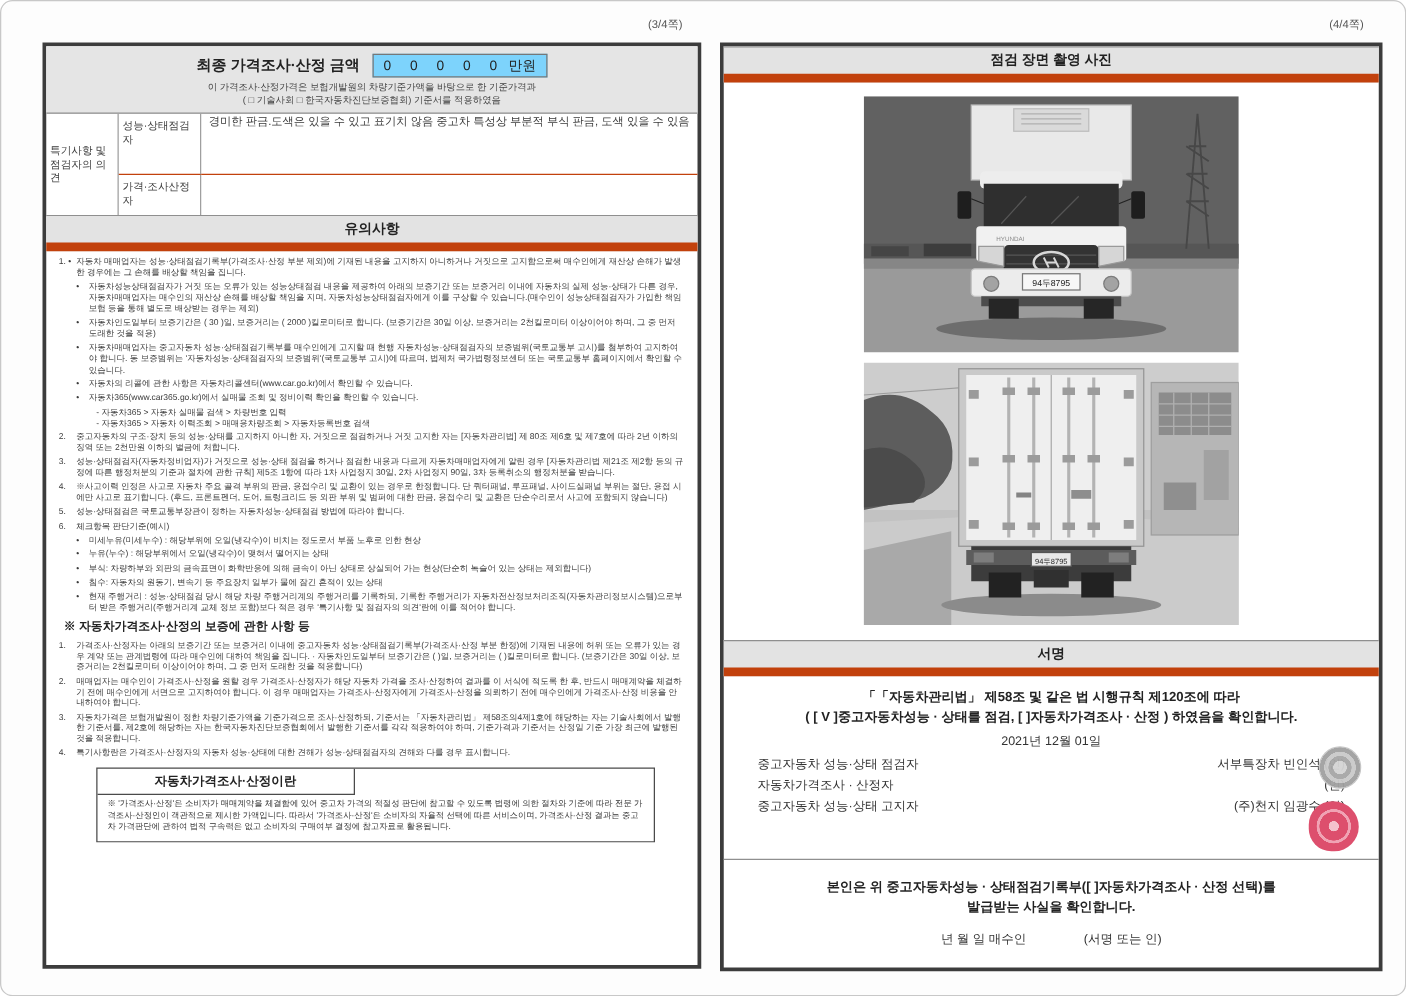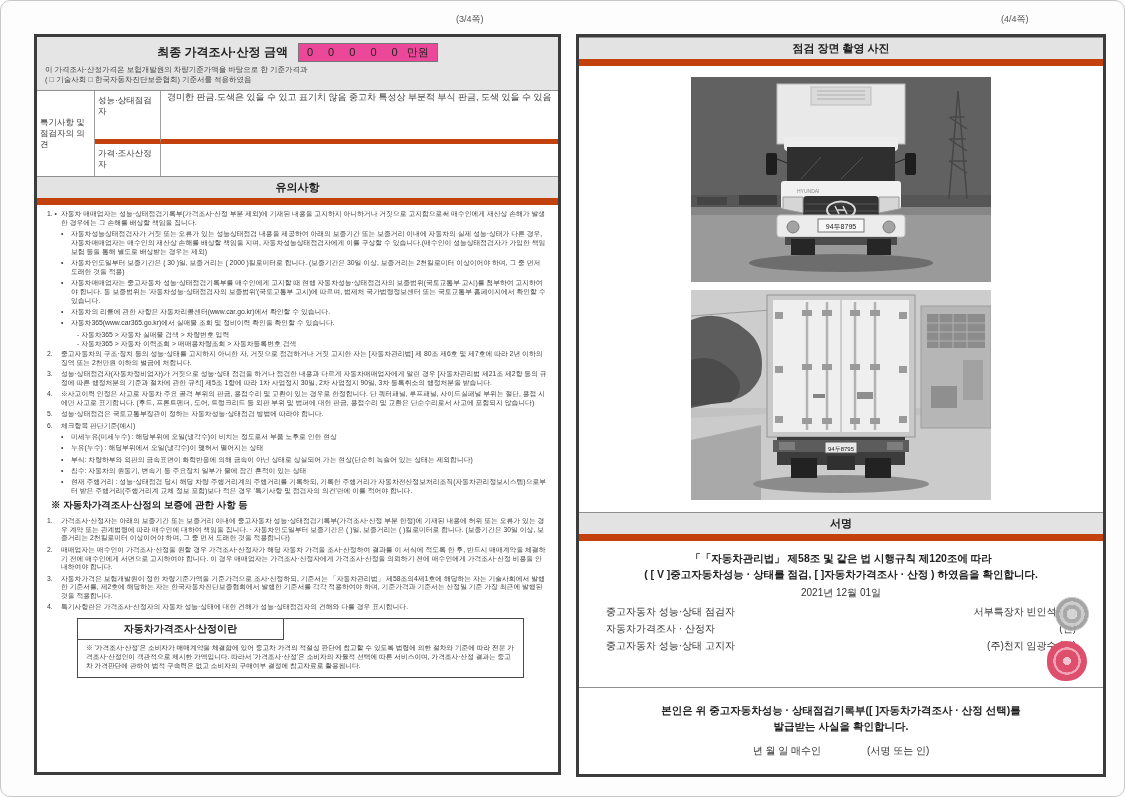--- a/index.html
+++ b/index.html
@@ -1,34 +1,34 @@
 <!DOCTYPE html>
 <html><head>
 <meta charset="utf-8">
 <style>
   html,body{margin:0;padding:0;background:#fff;}
   .canvas{position:relative;width:1125px;height:797px;background:#fdfdfd;border:1px solid #c8c8c8;border-radius:10px;box-sizing:border-box;overflow:hidden;font-family:"Liberation Sans",sans-serif;color:#3a3a3a;}
-  .page-label{position:absolute;top:12px;font-size:9px;color:#555;width:90px;text-align:left;}
+  .page-label{position:absolute;top:12px;font-size:9px;color:#555;width:90px;text-align:right;}
   .pl-left{left:455px;}
   .pl-right{left:1000px;}
   .page{position:absolute;background:#fff;border:3px solid #3c3c3c;box-sizing:border-box;}
   .page-l{left:33px;top:33px;width:527px;height:741px;}
   .page-r{left:575px;top:33px;width:530px;height:743px;display:flex;flex-direction:column;}
   
-  .summary{background:#e5e5e5;border-bottom:1px solid #8f8f8f;padding:6px 8px 5px;}
+  .summary{background:#e5e5e5;border-bottom:1px solid #8f8f8f;padding:6px 8px 5px;text-align:center;}
   .sum-row1{display:flex;justify-content:center;align-items:center;gap:10px;margin-bottom:3px;}
   .sum-title{font-weight:bold;font-size:12px;color:#222;}
-  .amount-box{display:inline-block;border:1px solid #777;background:#ec4899;padding:1px 8px;font-size:11px;color:#222;}
+  .amount-box{display:inline-block;border:1px solid #777;background:#7dd3fc;padding:1px 8px;font-size:11px;color:#222;}
   .amount-box .digits{letter-spacing:6px;}
   .sum-note{font-size:7.5px;color:#444;line-height:10px;}
   .optable{display:grid;grid-template-columns:58px 66px 1fr;border-bottom:1px solid #8f8f8f;font-size:8.5px;}
   .optable .hcell{grid-row:1/3;border-right:1px solid #9f9f9f;display:flex;align-items:center;justify-content:center;text-align:left;padding:3px;line-height:11px;}
   .optable .lcell{border-right:1px solid #9f9f9f;padding:4px 3px;line-height:11px;}
   .optable .vcell{padding:0 6px;font-size:9px;line-height:12px;}
-  .optable .rb{border-bottom:5px solid #c2410c;}
+  .optable .rb{border-bottom:1px solid #c2410c;}
   .optable .r1{min-height:40px;}
   .optable .r2{min-height:24px;}
   .bar{background:#e3e3e3;border-bottom:7px solid #c2410c;border-top:1px solid #8f8f8f;text-align:center;font-weight:bold;font-size:11px;color:#222;height:21px;line-height:21px;}
   .page-l .bar{border-top:none;}
   .notice{padding:5px 10px 0 10px;overflow:hidden;}
   .sec-title{font-weight:bold;font-size:9.5px;color:#222;margin:3px 0 5px 4px;}
   .it{display:flex;margin-bottom:2.5px;}
   .it .mk{flex:0 0 14px;font-size:6.8px;line-height:8.8px;}
   .it .tx{flex:1;font-size:6.8px;line-height:8.8px;}
   .l2{margin-left:14px;}

